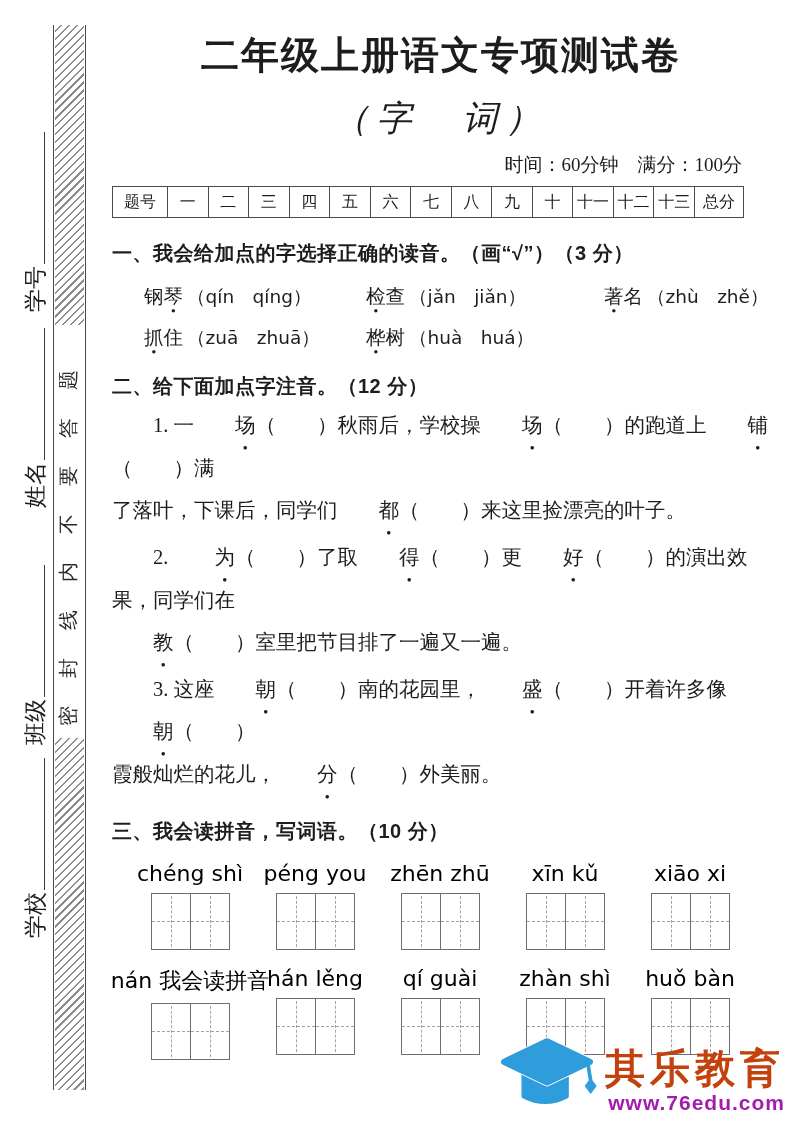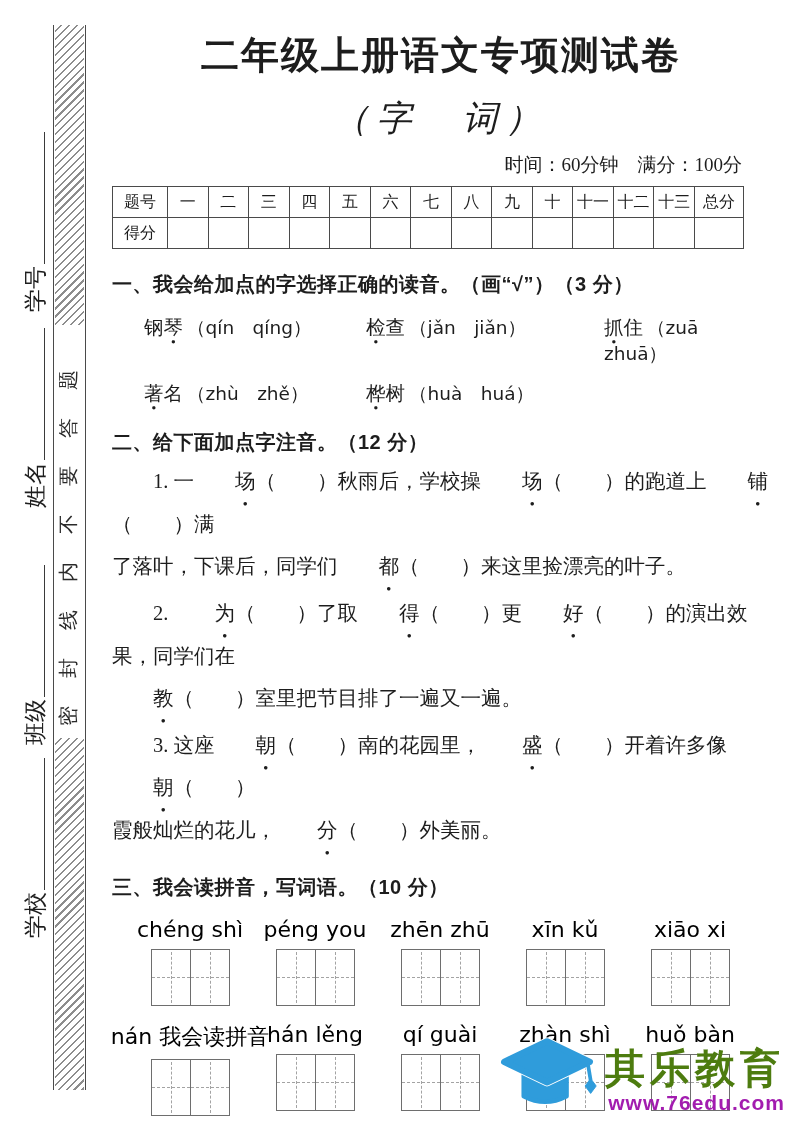--- a/index.html
+++ b/index.html
@@ -114,46 +114,29 @@
             <td>六</td>
             <td>七</td>
             <td>八</td>
             <td>九</td>
             <td>十</td>
             <td>十一</td>
             <td>十二</td>
             <td>十三</td>
             <td style="width: 48px;">总分</td>
           </tr>
-          <tr>
-            <td>得分</td>
-            <td></td>
-            <td></td>
-            <td></td>
-            <td></td>
-            <td></td>
-            <td></td>
-            <td></td>
-            <td></td>
-            <td></td>
-            <td></td>
-            <td></td>
-            <td></td>
-            <td></td>
-            <td></td>
-          </tr>
         </tbody>
     </table>
 
     <div class="qhead">一、我会给加点的字选择正确的读音。（画“√”）（3 分）</div>
     <div class="q1-grid">
         <div class="q1-item"><span class="word"><span>钢</span><span class="dotted">琴</span></span><span class="py">（qín　qíng）</span></div>
         <div class="q1-item"><span class="word"><span class="dotted">检</span><span>查</span></span><span class="py">（jǎn　jiǎn）</span></div>
+        <div class="q1-item"><span class="word"><span class="dotted">著</span><span>名</span></span><span class="py">（zhù　zhě）</span></div>
         <div class="q1-item"><span class="word"><span class="dotted">抓</span><span>住</span></span><span class="py">（zuā　zhuā）</span></div>
-        <div class="q1-item"><span class="word"><span class="dotted">著</span><span>名</span></span><span class="py">（zhù　zhě）</span></div>
         <div class="q1-item"><span class="word"><span class="dotted">桦</span><span>树</span></span><span class="py">（huà　huá）</span></div>
       </div>
 
     <div class="qhead">二、给下面加点字注音。（12 分）</div>
     <p class="para"><span>1. 一</span><span class="dotted">场</span><span>（　　）秋雨后，学校操</span><span class="dotted">场</span><span>（　　）的跑道上</span><span class="dotted">铺</span><span>（　　）满</span><br><span>了落叶，下课后，同学们</span><span class="dotted">都</span><span>（　　）来这里捡漂亮的叶子。</span></p>
     <p class="para"><span>2. </span><span class="dotted">为</span><span>（　　）了取</span><span class="dotted">得</span><span>（　　）更</span><span class="dotted">好</span><span>（　　）的演出效果，同学们在</span><br><span class="dotted">教</span><span>（　　）室里把节目排了一遍又一遍。</span></p>
     <p class="para"><span>3. 这座</span><span class="dotted">朝</span><span>（　　）南的花园里，</span><span class="dotted">盛</span><span>（　　）开着许多像</span><span class="dotted">朝</span><span>（　　）</span><br><span>霞般灿烂的花儿，</span><span class="dotted">分</span><span>（　　）外美丽。</span></p>
 
     <div class="qhead">三、我会读拼音，写词语。（10 分）</div>
     <div id="q3-area">
@@ -236,18 +219,18 @@
 
   <div class="footer">
     <svg width="104" height="82" viewBox="0 0 112 88">
       <path id="cap-base" d="M31,42 L77,42 L77,69 Q54,81 31,69 Z" stroke-width="5" stroke-linejoin="round" fill="#2f9cdb" stroke="#2f9cdb"></path>
       <polygon id="cap-board-halo" points="10,32 56,10 102,32 56,54" fill="none" stroke="#ffffff" stroke-width="9" stroke-linejoin="round"></polygon>
       <polygon id="cap-board" points="10,32 56,10 102,32 56,54" stroke-width="7" stroke-linejoin="round" fill="#2f9cdb" stroke="#2f9cdb"></polygon>
       <path id="cap-tassel" d="M100,34 L103,52" fill="none" stroke-width="4" stroke="#2f9cdb"></path>
       <polygon id="cap-bead" points="103,50 109,58 103,66 97,58" fill="#2f9cdb" stroke="#2f9cdb"></polygon>
     </svg>
     <div class="brand-col">
-      <div class="brand" style="color: #4d7c0f;">其乐教育</div>
+      <div class="brand" style="color: #c2410c;">其乐教育</div>
       <div class="url" style="color: #a21caf;">www.76edu.com</div>
     </div>
   </div>
 
 </div>
 
 </body></html>

